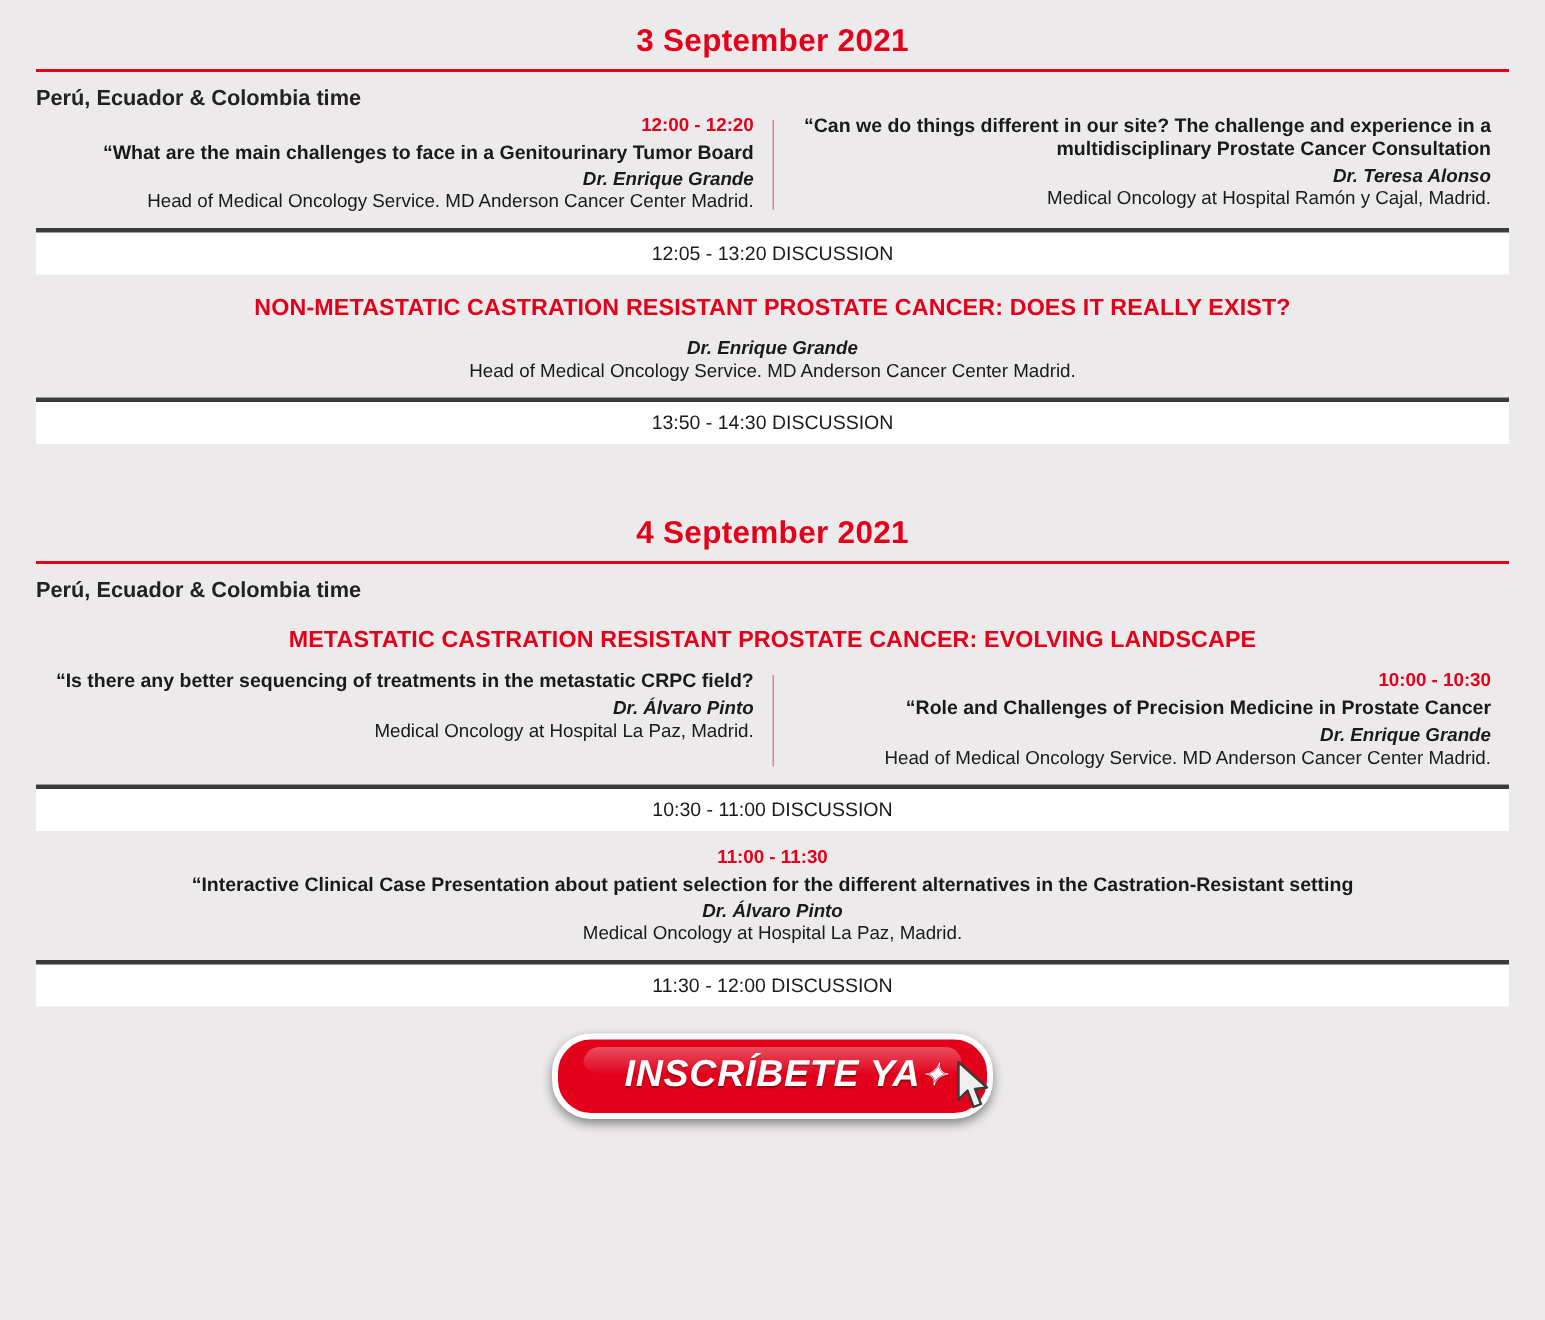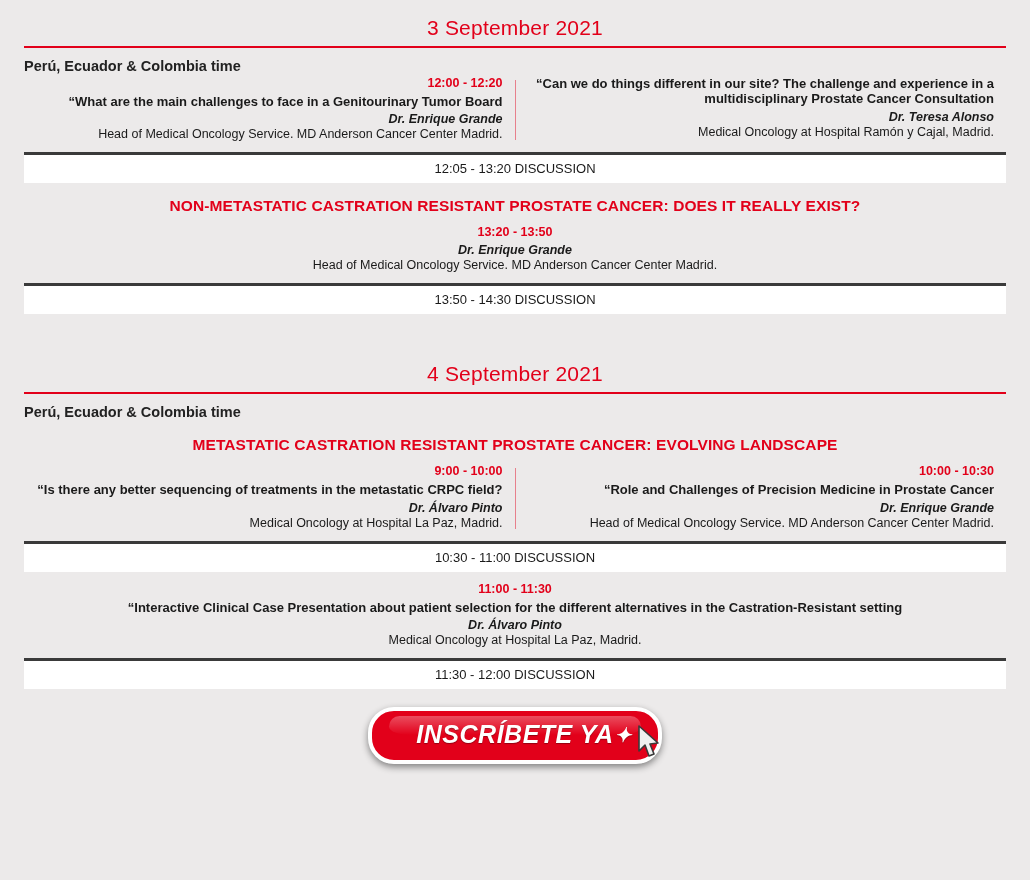--- a/index.html
+++ b/index.html
@@ -16,21 +16,21 @@
     overflow: hidden;
   }
   .wrap {
     width: 982px;
     margin: 0 auto;
     padding-top: 14px;
   }
   .day-title {
     text-align: center;
     color: #e2001a;
-    font-weight: normal;
+    font-weight: bold;
     font-size: 21px;
     letter-spacing: .2px;
     padding: 2px 0 6px 0;
   }
   .rule-red {
     border: 0;
     border-top: 2px solid #e2001a;
     margin: 0 0 0 0;
   }
   .subtitle {
@@ -179,40 +179,38 @@
           <div class="speaker">Dr. Teresa Alonso</div>
           <div class="affil">Medical Oncology at Hospital Ramón y Cajal, Madrid.</div>
         </div>
       </div>
 
       <div class="discussion-bar">12:05 - 13:20 DISCUSSION</div>
 
       <div class="section-head">NON-METASTATIC CASTRATION RESISTANT PROSTATE CANCER: DOES IT REALLY EXIST?</div>
 
       <div class="single-col">
-        <div class="time">13:20 - 13:50</div>
         <div class="speaker">Dr. Enrique Grande</div>
         <div class="affil">Head of Medical Oncology Service. MD Anderson Cancer Center Madrid.</div>
       </div>
 
       <div class="discussion-bar">13:50 - 14:30 DISCUSSION</div>
     </div>
 
     <div class="gap-lg"></div>
 
     <div>
       <div class="day-title">4 September 2021</div>
       <hr class="rule-red">
       <div class="subtitle">Perú, Ecuador &amp; Colombia time</div>
 
       <div class="section-head">METASTATIC CASTRATION RESISTANT PROSTATE CANCER: EVOLVING LANDSCAPE</div>
 
       <div class="two-col">
         <div class="col">
-          <div class="time">9:00 - 10:00</div>
           <div class="talk-title">“Is there any better sequencing of treatments in the metastatic CRPC field?</div>
           <div class="speaker">Dr. Álvaro Pinto</div>
           <div class="affil">Medical Oncology at Hospital La Paz, Madrid.</div>
         </div>
         <div class="divider-v"></div>
         <div class="col">
           <div class="time">10:00 - 10:30</div>
           <div class="talk-title">“Role and Challenges of Precision Medicine in Prostate Cancer</div>
           <div class="speaker">Dr. Enrique Grande</div>
           <div class="affil">Head of Medical Oncology Service. MD Anderson Cancer Center Madrid.</div>

